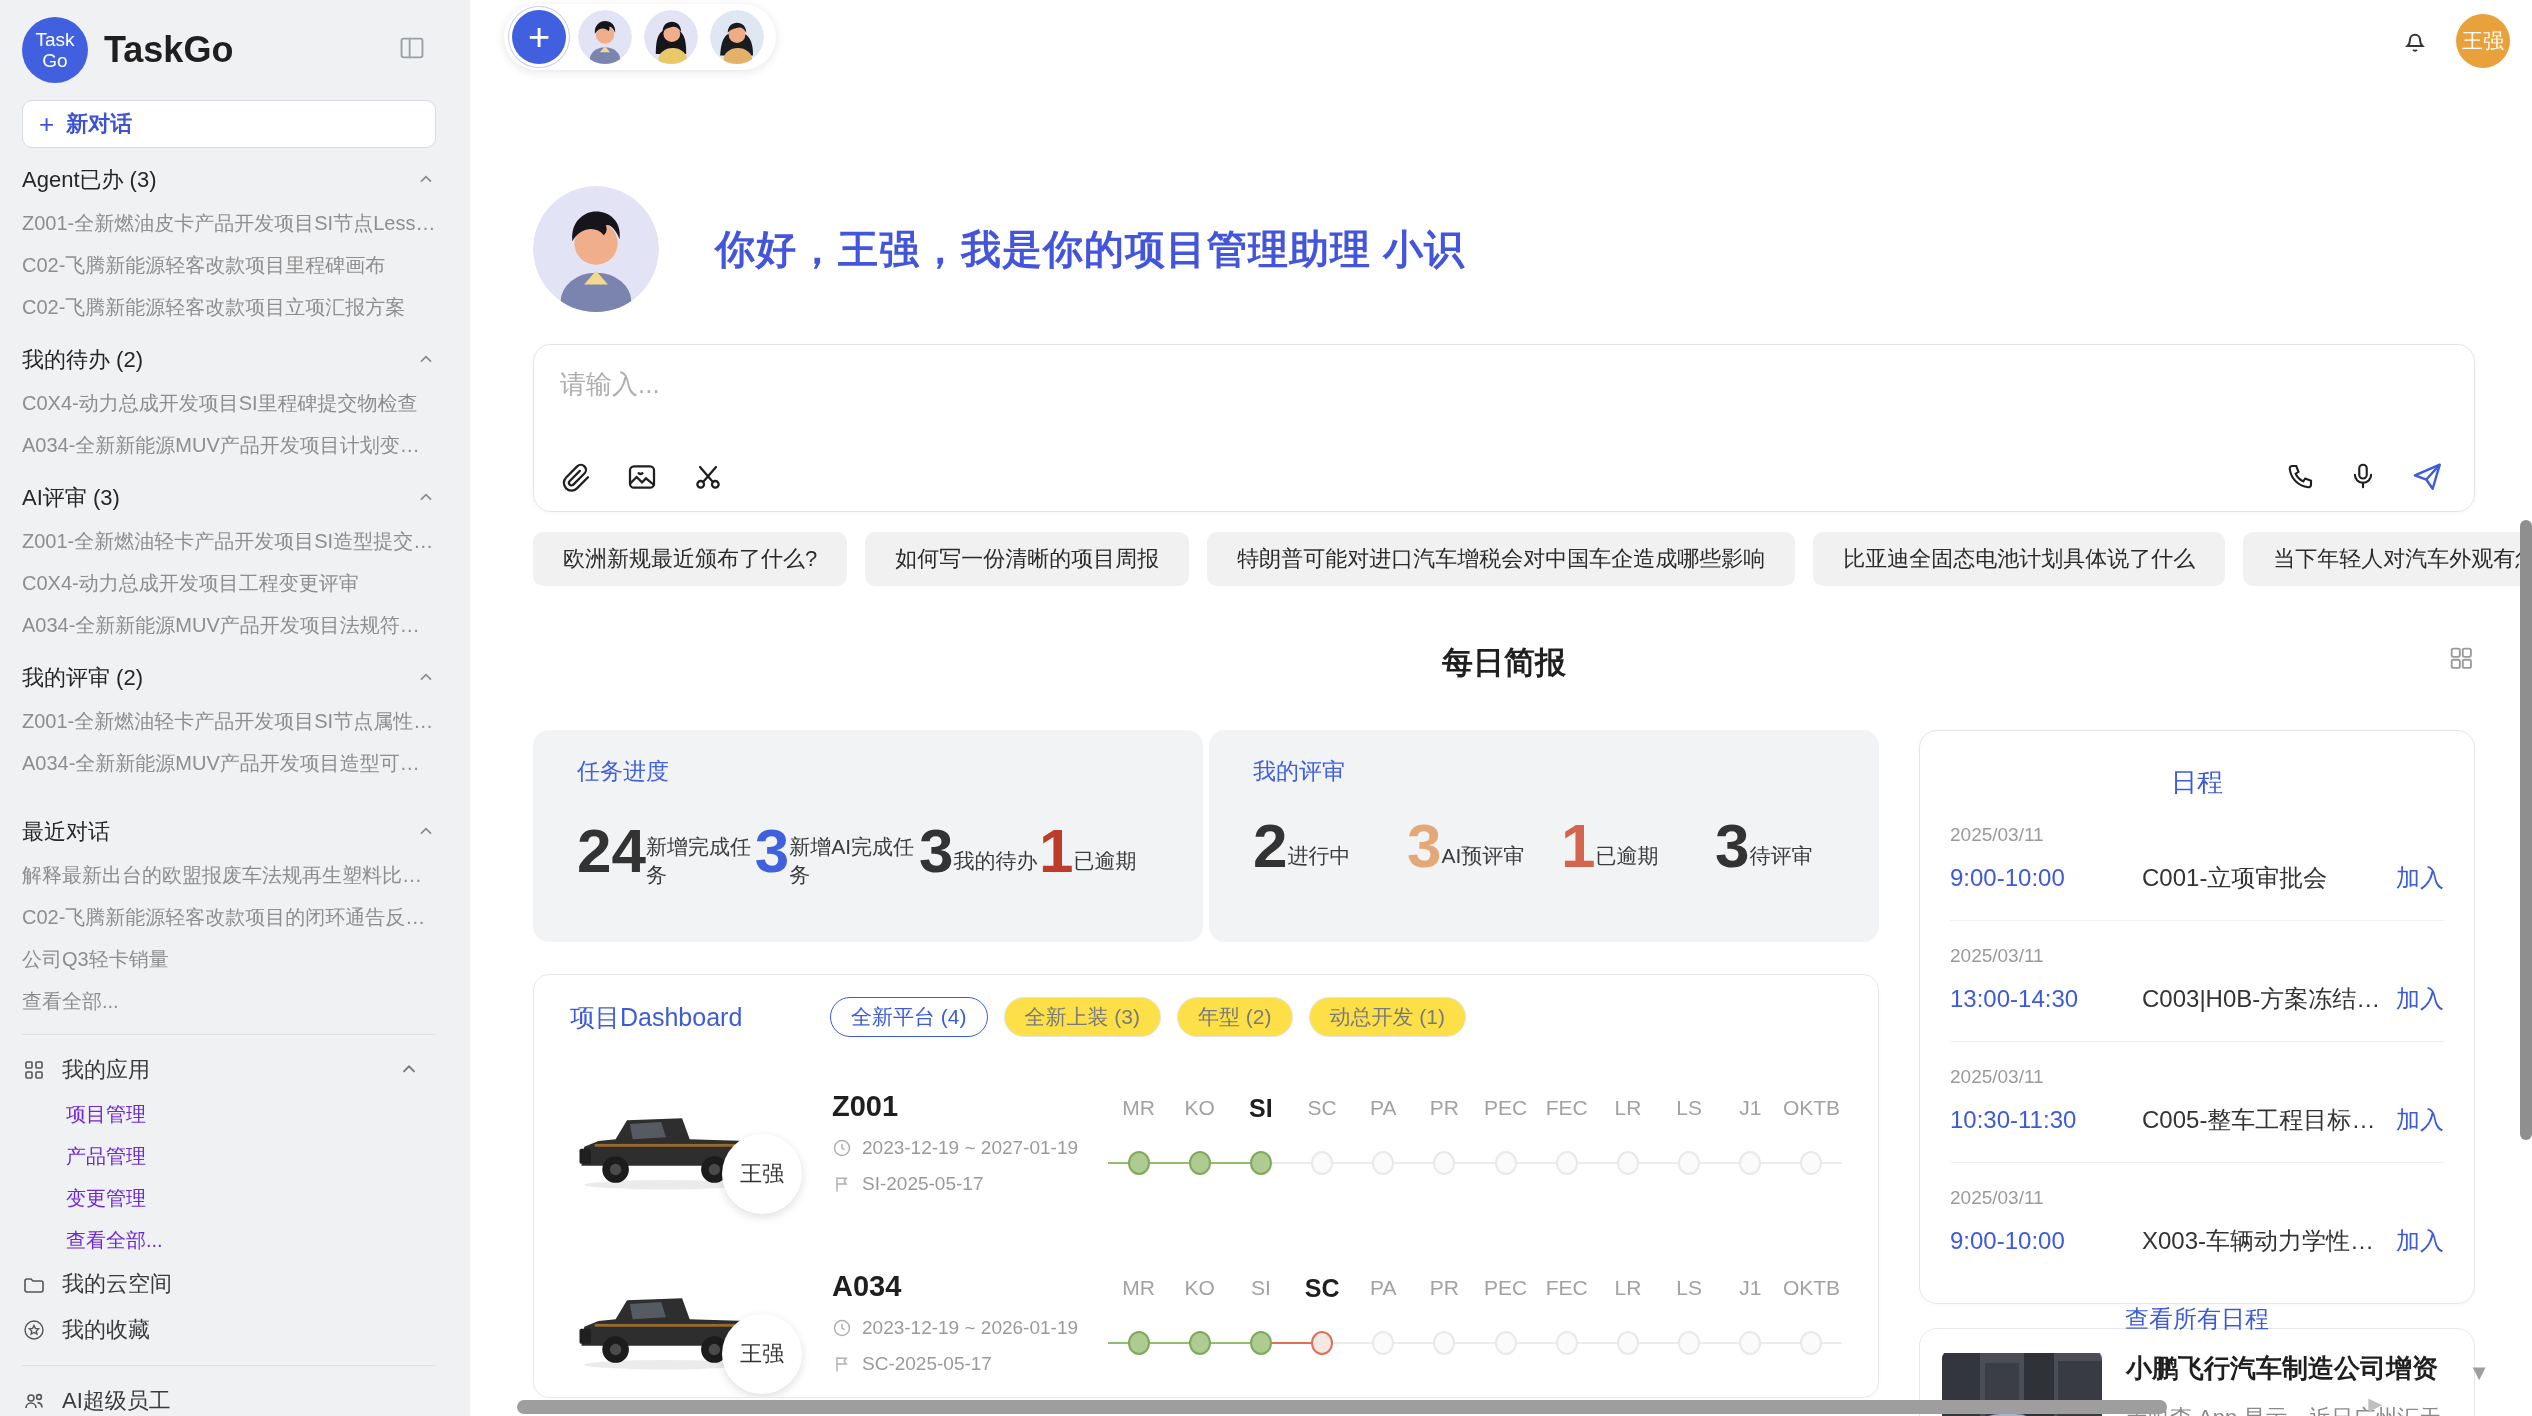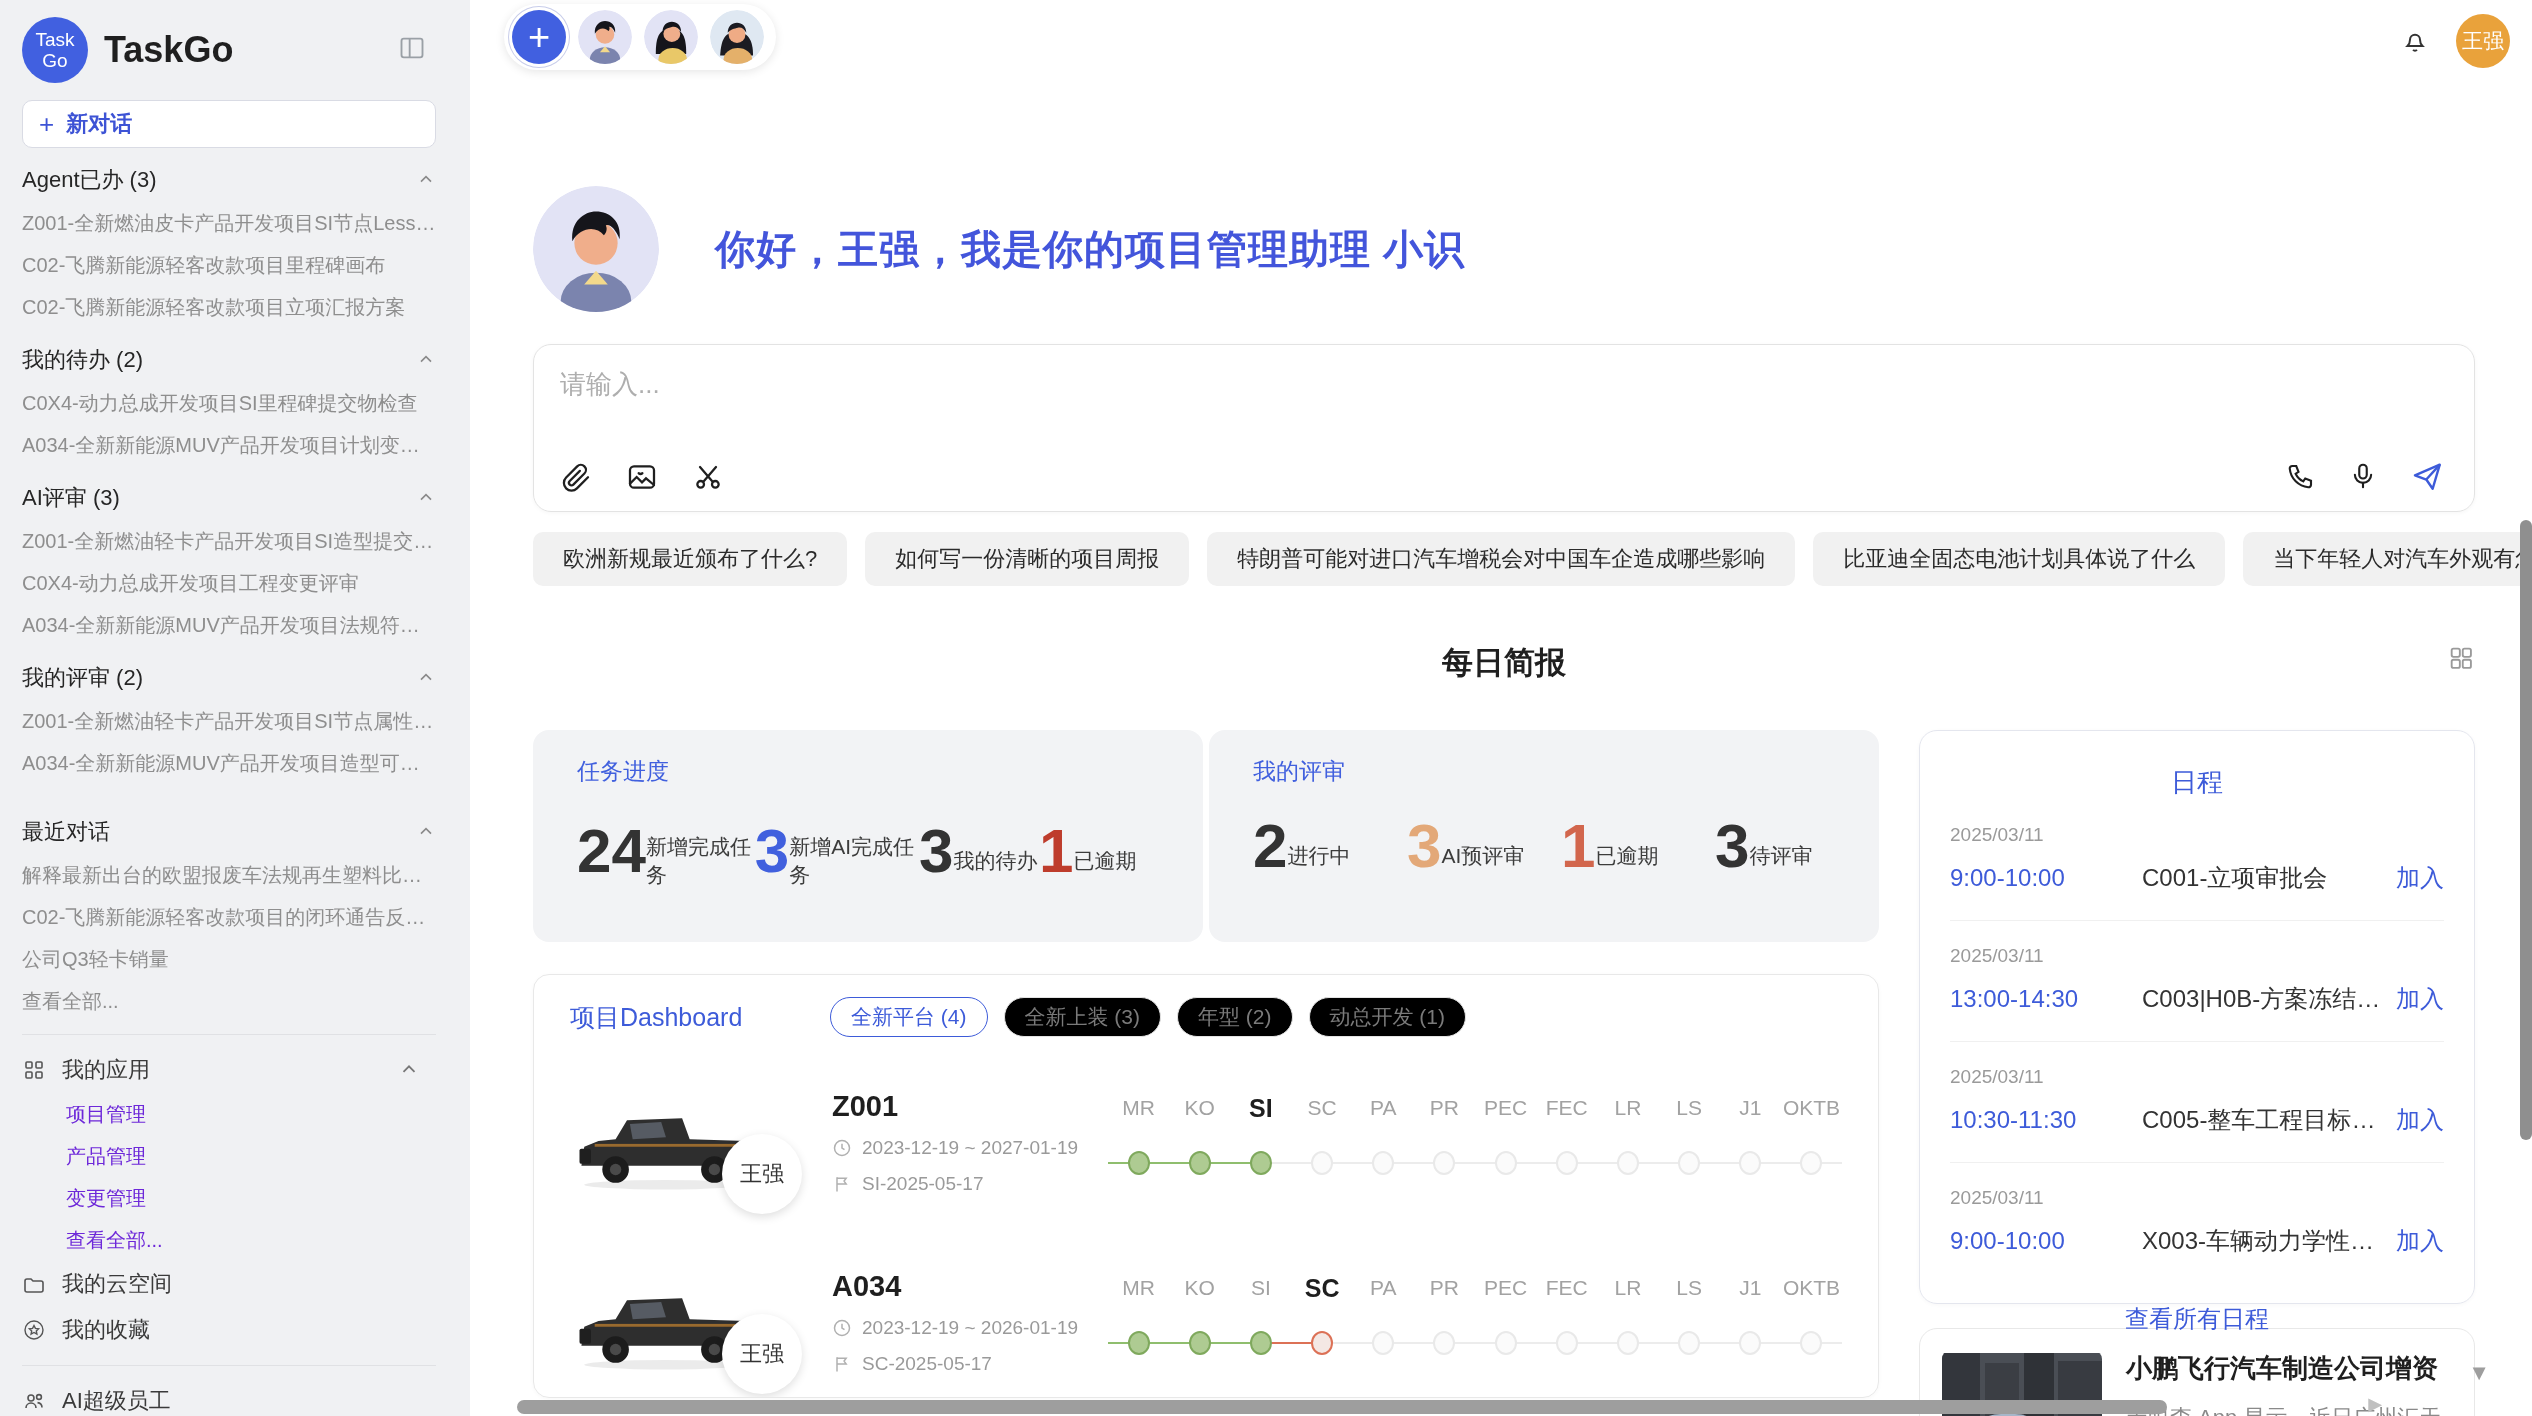--- a/index.html
+++ b/index.html
@@ -67,21 +67,21 @@
   .stat-vals{display:flex;justify-content:space-between;margin-top:26px}
   .stat{display:flex;flex-direction:row;align-items:center;min-width:120px}
   .stat .v{font-size:62px;font-weight:600;line-height:66px}
   .stat .l{font-size:21px;color:#3c3c3c;margin-top:20px}
 
   .dash-card{margin-top:32px;border:1px solid #e8e8e8;border-radius:16px;height:424px;padding:22px 36px;overflow:hidden;
     box-shadow:0 1px 4px rgba(0,0,0,.03)}
   .dash-head{display:flex;align-items:center}
   .dash-title{color:#3d5bd9;font-size:25px;width:260px}
   .filters{display:flex;gap:16px}
-  .fchip{height:40px;border-radius:999px;border:1px solid #e3e3e3;background:#000000;color:#7a7a7a;
+  .fchip{height:40px;border-radius:999px;border:1px solid #e3e3e3;background:#fde047;color:#7a7a7a;
     font-size:21px;display:flex;align-items:center;padding:0 20px;cursor:pointer;white-space:nowrap}
   .fchip.active{border-color:#3d5bd9;color:#3d5bd9;background:#fff}
 
   .proj-row{display:flex;align-items:center;margin-top:30px;height:150px}
   .car-wrap{position:relative;width:190px;height:116px;flex-shrink:0}
   .owner{position:absolute;right:-42px;bottom:-14px;width:80px;height:80px;border-radius:50%;background:#fff;
     box-shadow:0 3px 10px rgba(0,0,0,.13);display:flex;align-items:center;justify-content:center;font-size:22px;color:#333}
   .pinfo{margin-left:72px;width:250px;flex-shrink:0}
   .pcode{font-size:29px;font-weight:bold;color:#1f1f1f}
   .pmeta{display:flex;align-items:center;gap:10px;margin-top:14px;font-size:19px;color:#9a9a9a;white-space:nowrap}

